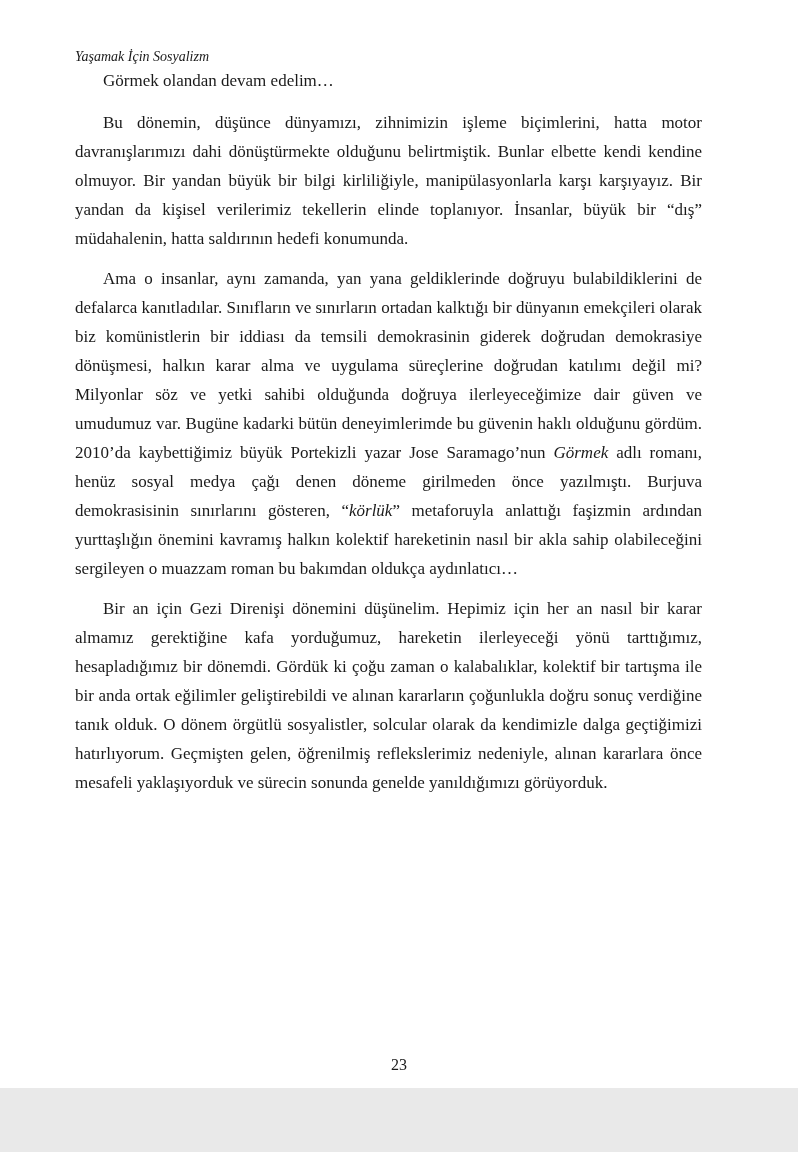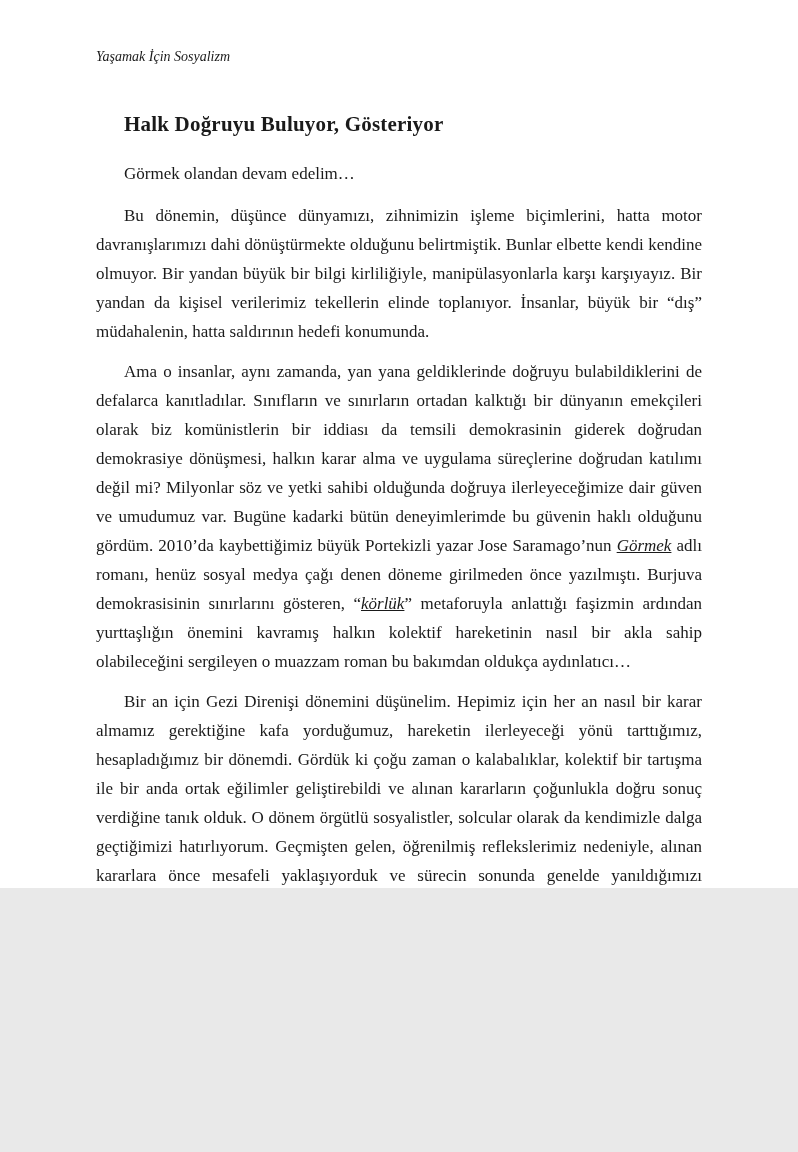--- a/index.html
+++ b/index.html
@@ -3,27 +3,27 @@
 <meta charset="utf-8">
 <style>
   html, body {
     margin: 0;
     padding: 0;
     background: #e9e9e9;
   }
   .page {
     position: relative;
     width: 798px;
-    height: 888px;
+    height: 1088px;
     margin: 0 auto;
     background: #ffffff;
     color: #1a1a1a;
     font-family: "Liberation Serif", "DejaVu Serif", serif;
     box-sizing: border-box;
-    padding: 48px 96px 0 96px;
+    padding: 48px 96px 0 75px;
     overflow: hidden;
   }
   .running-header {
     font-style: italic;
     font-size: 14px;
     line-height: 18px;
     color: #1a1a1a;
   }
   .chapter-title {
     font-size: 21px;
@@ -40,39 +40,37 @@
     margin: 0 0 11px 0;
     hyphens: auto;
     -webkit-hyphens: auto;
   }
   .body-text p:first-child {
     text-align: left;
     margin-bottom: 13px;
   }
   .body-text em {
     font-style: italic;
-    text-decoration: underline;
   }
   .page-number {
     position: absolute;
     left: 0;
     right: 0;
     top: 1056px;
     text-align: center;
     font-size: 16px;
     color: #1a1a1a;
   }
 </style>
 </head>
 <body>
 
 <div class="page">
   <div class="running-header">Yaşamak İçin Sosyalizm</div>
 
-  <h1 class="chapter-title">Halk Doğruyu Buluyor, Gösteriyor</h1>
 
   <div class="body-text" id="paragraphs">
       <p><span>Görmek olandan devam edelim…</span></p>
       <p><span>Bu dönemin, düşünce dünyamızı, zihnimizin işleme biçimlerini, hatta motor davranışlarımızı dahi dönüştürmekte olduğunu belirtmiştik. Bunlar elbette kendi kendine olmuyor. Bir yandan büyük bir bilgi kirliliğiyle, manipülasyonlarla karşı karşıyayız. Bir yandan da kişisel verilerimiz tekellerin elinde toplanıyor. İnsanlar, büyük bir “dış” müdahalenin, hatta saldırının hedefi konumunda.</span></p>
       <p><span>Ama o insanlar, aynı zamanda, yan yana geldiklerinde doğruyu bulabildiklerini de defalarca kanıtladılar. Sınıfların ve sınırların ortadan kalktığı bir dünyanın emekçileri olarak biz komünistlerin bir iddiası da temsili demokrasinin giderek doğrudan demokrasiye dönüşmesi, halkın karar alma ve uygulama süreçlerine doğrudan katılımı değil mi? Milyonlar söz ve yetki sahibi olduğunda doğruya ilerleyeceğimize dair güven ve umudumuz var. Bugüne kadarki bütün deneyimlerimde bu güvenin haklı olduğunu gördüm. 2010’da kaybettiğimiz büyük Portekizli yazar Jose Saramago’nun </span><em>Görmek</em><span> adlı romanı, henüz sosyal medya çağı denen döneme girilmeden önce yazılmıştı. Burjuva demokrasisinin sınırlarını gösteren, “</span><em>körlük</em><span>” metaforuyla anlattığı faşizmin ardından yurttaşlığın önemini kavramış halkın kolektif hareketinin nasıl bir akla sahip olabileceğini sergileyen o muazzam roman bu bakımdan oldukça aydınlatıcı…</span></p>
       <p><span>Bir an için Gezi Direnişi dönemini düşünelim. Hepimiz için her an nasıl bir karar almamız gerektiğine kafa yorduğumuz, hareketin ilerleyeceği yönü tarttığımız, hesapladığımız bir dönemdi. Gördük ki çoğu zaman o kalabalıklar, kolektif bir tartışma ile bir anda ortak eğilimler geliştirebildi ve alınan kararların çoğunlukla doğru sonuç verdiğine tanık olduk. O dönem örgütlü sosyalistler, solcular olarak da kendimizle dalga geçtiğimizi hatırlıyorum. Geçmişten gelen, öğrenilmiş reflekslerimiz nedeniyle, alınan kararlara önce mesafeli yaklaşıyorduk ve sürecin sonunda genelde yanıldığımızı görüyorduk.</span></p>
     </div>
 
   <div class="page-number">23</div>
 </div>

